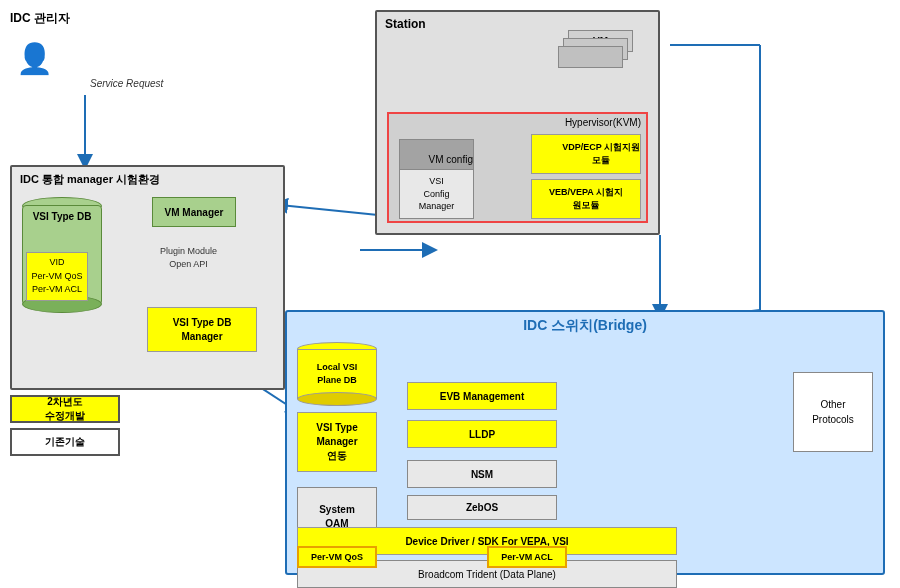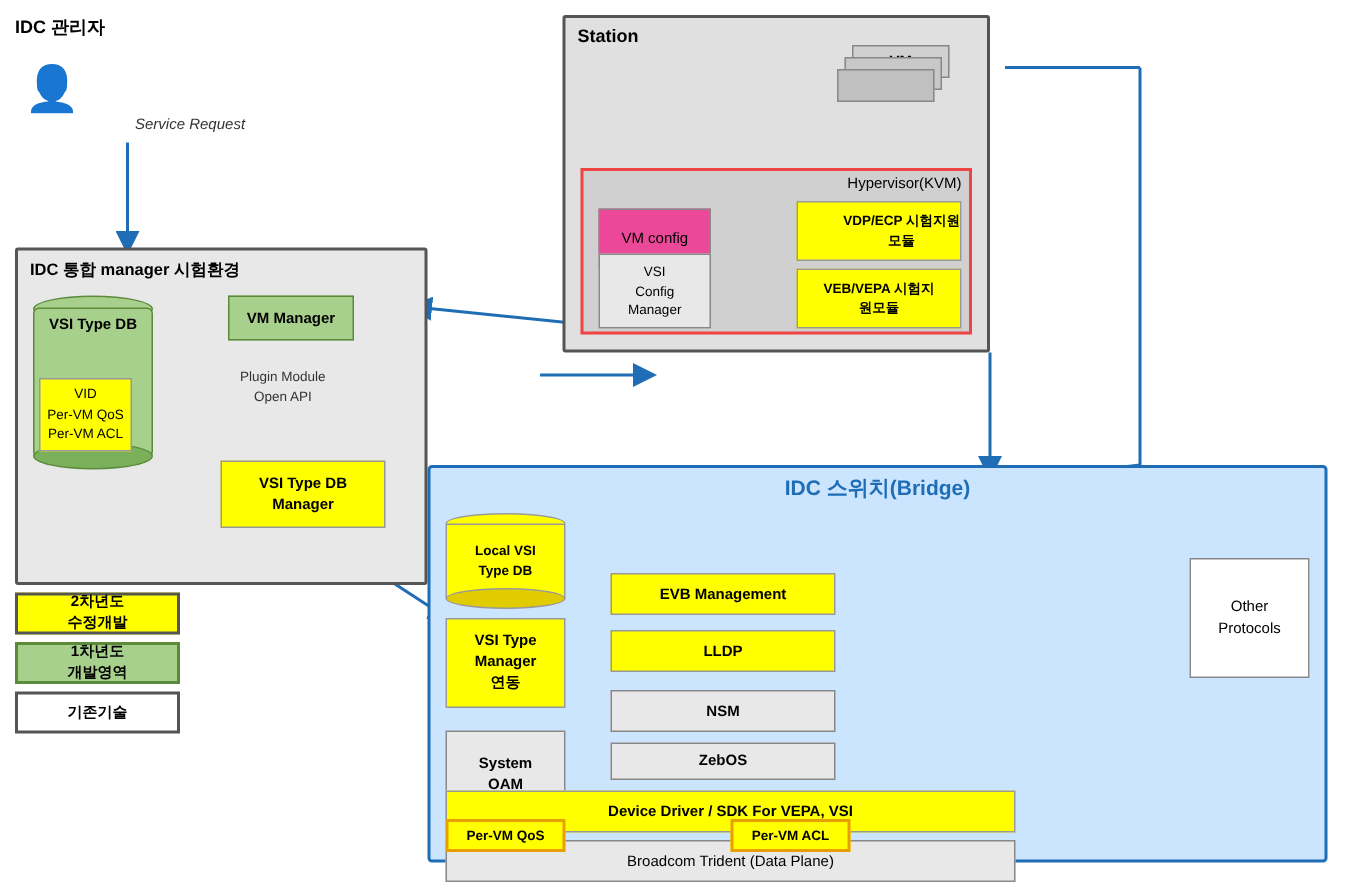--- a/index.html
+++ b/index.html
@@ -213,25 +213,25 @@
       font-size: 10px;
     }
 
     
     .vm-config-box {
       position: absolute;
       top: 25px;
       left: 10px;
       width: 75px;
       height: 40px;
-      background: #ec4899;
+      background: #a3a3a3;
       border: 1px solid #888;
       display: flex;
       align-items: center;
-      justify-content: center;
+      justify-content: flex-end;
       font-size: 10px;
       text-align: center;
     }
 
     
     .vsi-config-box {
       position: absolute;
       top: 55px;
       left: 10px;
       width: 75px;
@@ -674,26 +674,20 @@
     </div>
   </div>
 
   <div class="legend-area">
     <div class="legend-item legend-yellow-bg">
       <div style="text-align:center; line-height:1.4;">
         <div>2차년도</div>
         <div>수정개발</div>
       </div>
     </div>
-    <div class="legend-item legend-green-bg">
-      <div style="text-align:center; line-height:1.4;">
-        <div>1차년도</div>
-        <div>개발영역</div>
-      </div>
-    </div>
     <div class="legend-item legend-white-bg">
       <span>기존기술</span>
     </div>
   </div>
 
   <div class="station-box">
     <div class="station-title">Station</div>
 
     <div class="vm-stack-container">
       <div style="position:relative; width:80px; height:55px;">
@@ -737,21 +731,21 @@
   </div>
 
   <div class="idc-switch-box">
     <div class="idc-switch-title">IDC 스위치(Bridge)</div>
 
     <div class="local-vsi-db">
       <div class="local-cylinder-top"></div>
       <div class="local-cylinder-body">
         <div style="font-size:9px; font-weight:bold; text-align:center; line-height:1.4;">
           <div>Local  VSI</div>
-          <div>Type DB</div>
+          <div>Plane DB</div>
         </div>
       </div>
       <div class="local-cylinder-bottom"></div>
     </div>
 
     <div class="vsi-type-manager-box">
       <div style="text-align:center; line-height:1.4;">
         <div>VSI Type</div>
         <div>Manager</div>
         <div>연동</div>

